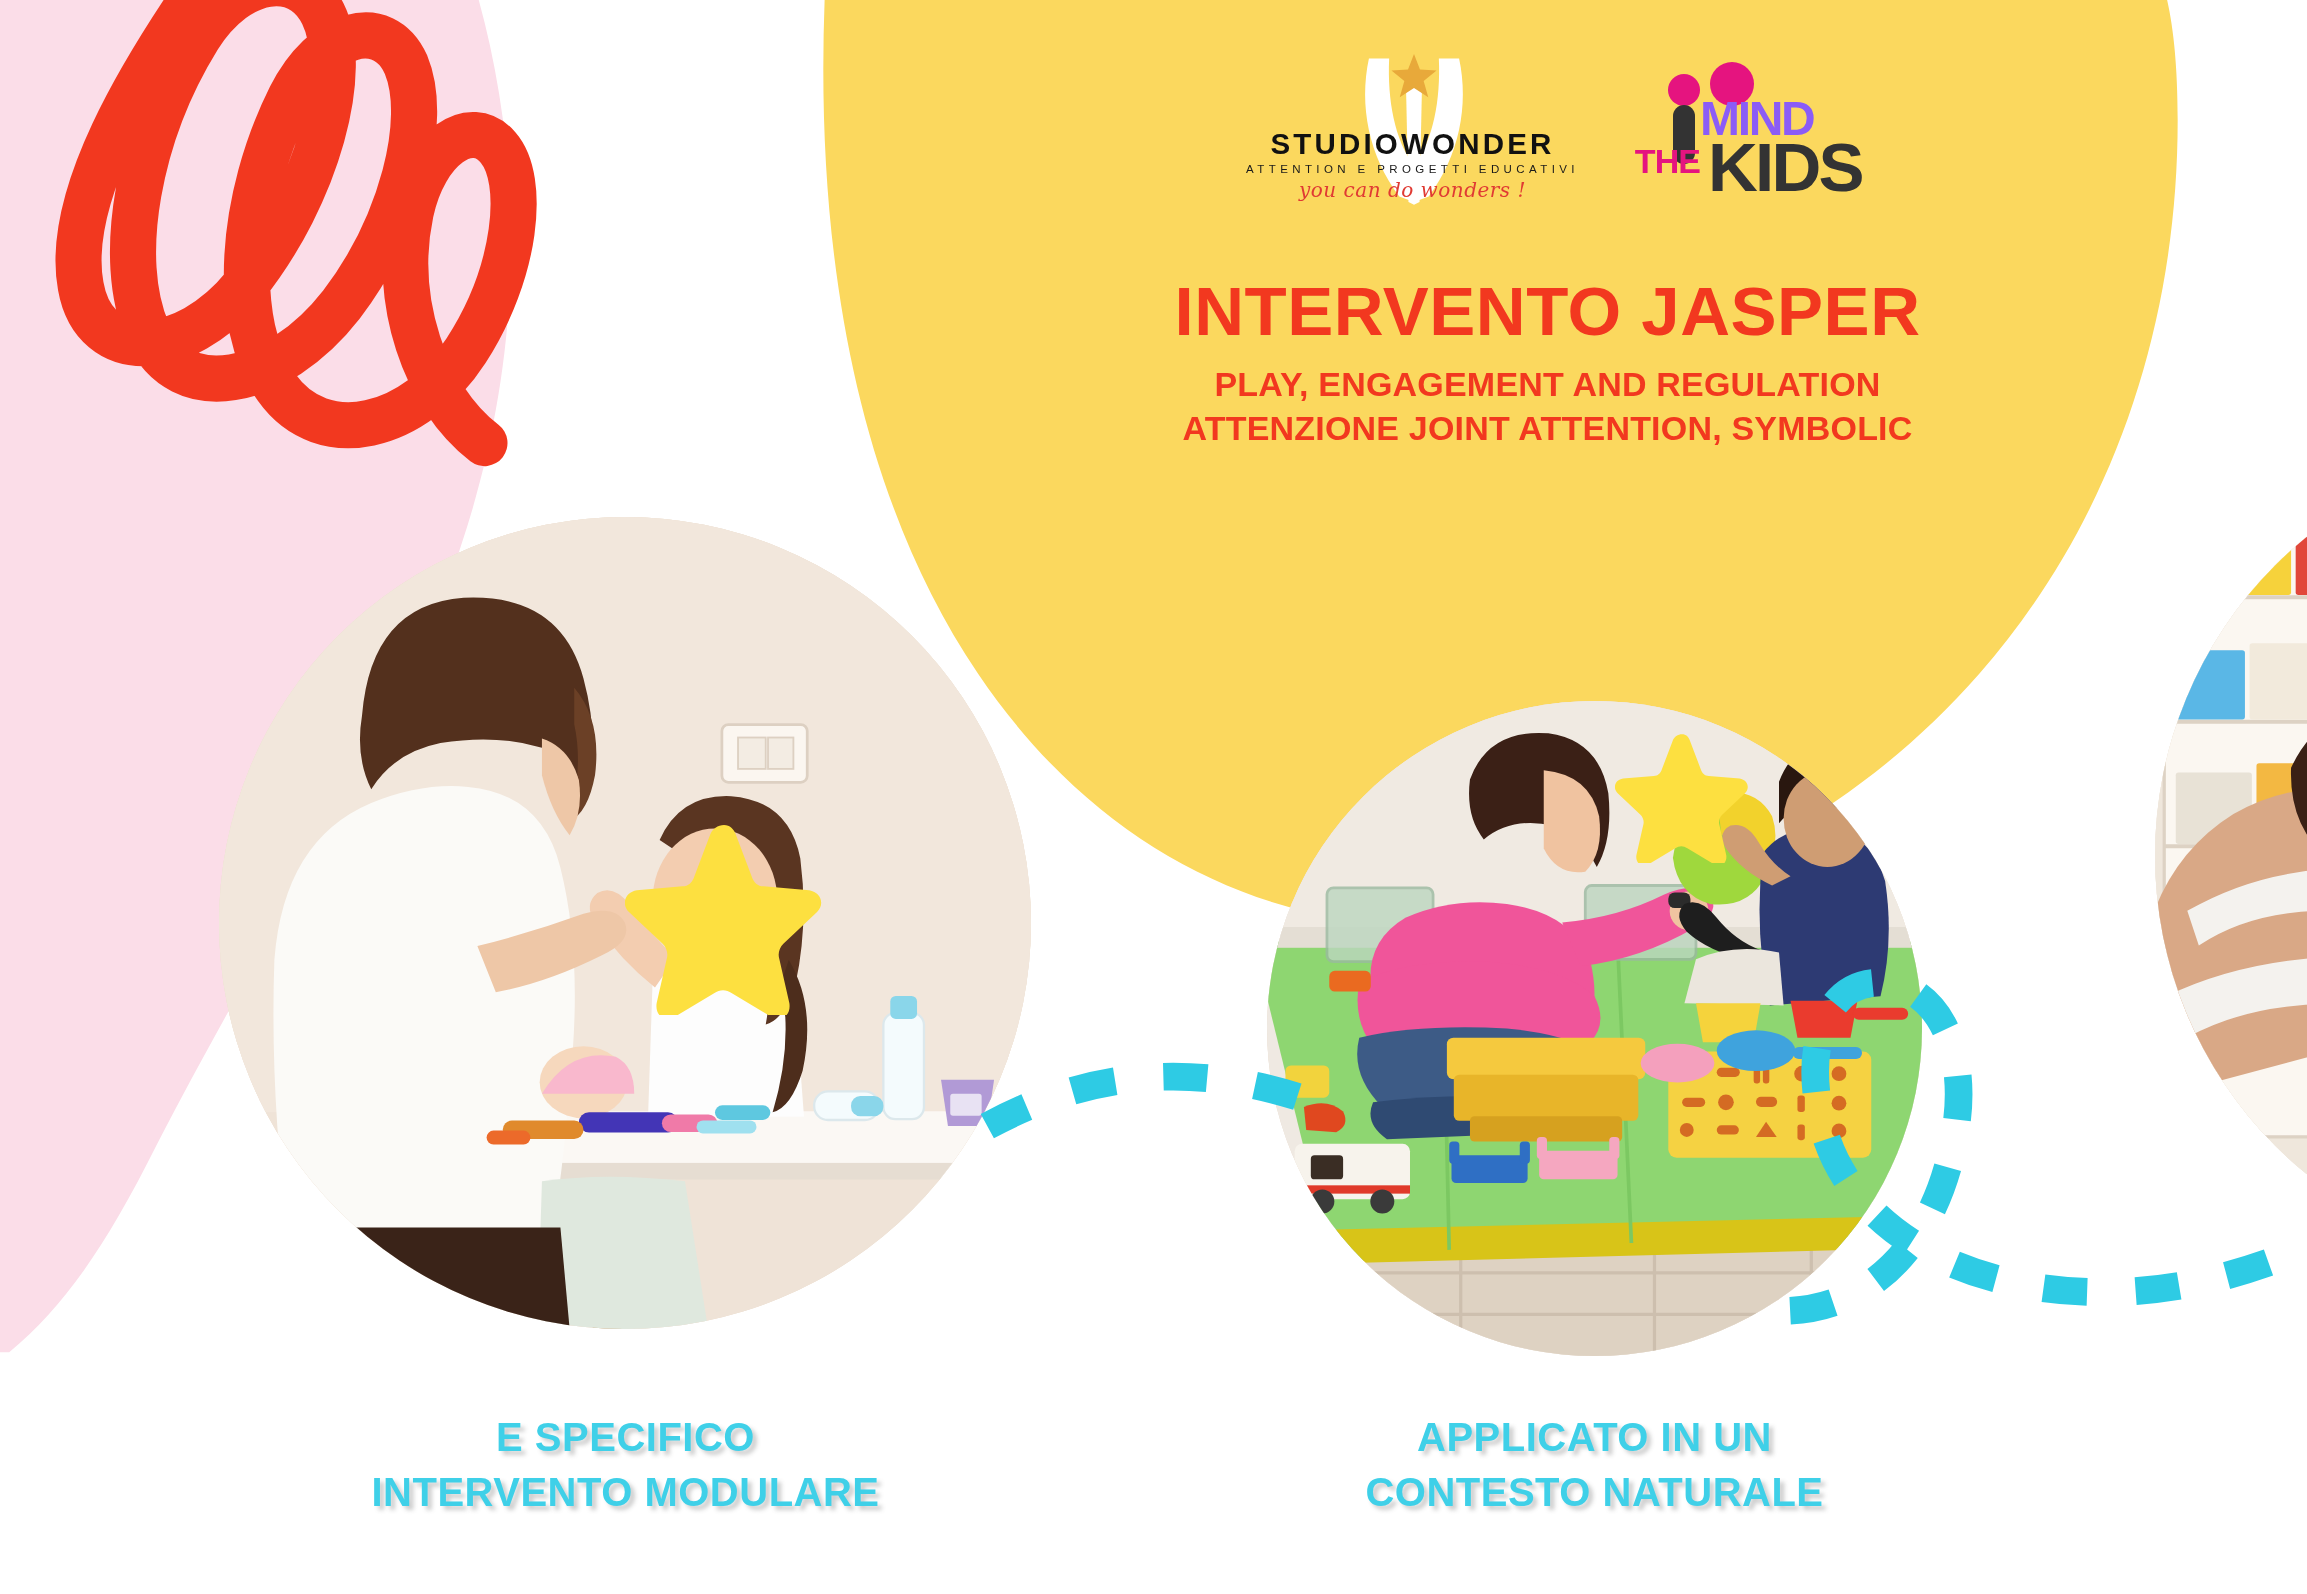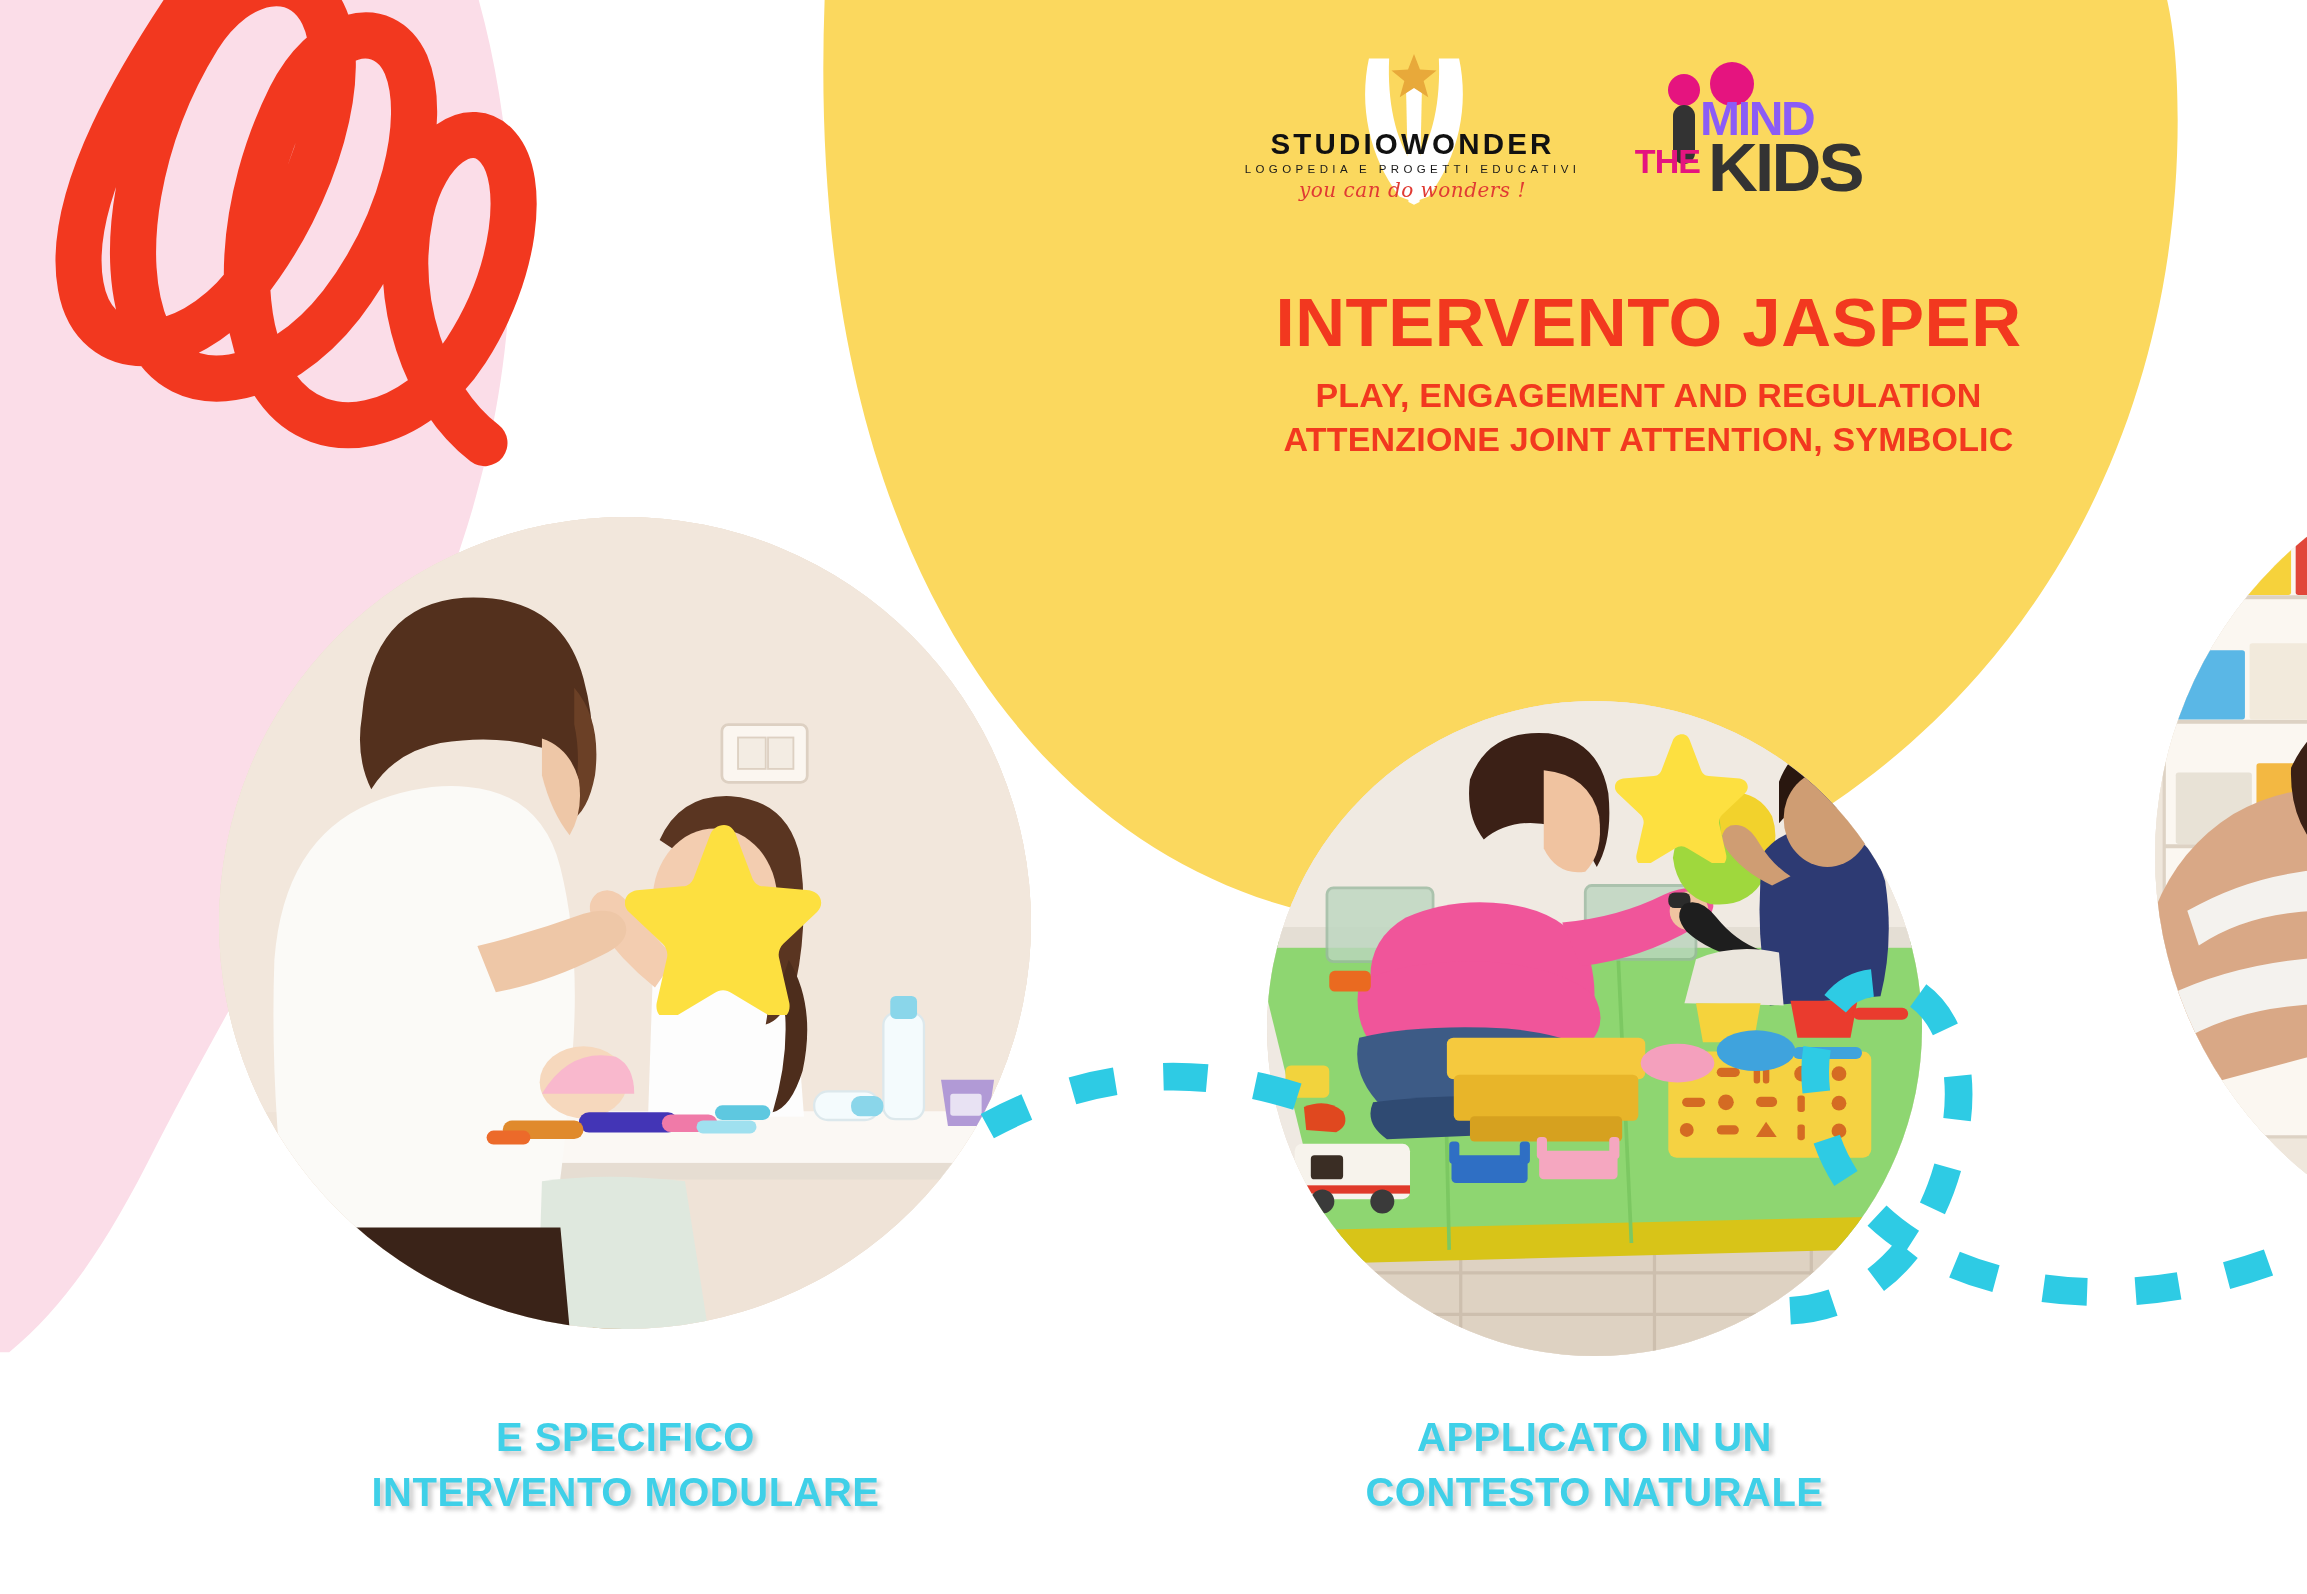--- a/index.html
+++ b/index.html
@@ -507,37 +507,37 @@
         <path d="M 52,18 C 30,120 52,230 118,318 L 150,330 L 150,250
                  C 108,196 92,108 96,18 Z" fill="#ffffff"></path>
         <path d="M 248,18 C 270,120 248,230 182,318 L 150,330 L 150,250
                  C 192,196 208,108 204,18 Z" fill="#ffffff"></path>
         <path d="M 132,48 L 168,48 L 162,330 L 150,336 L 138,330 Z" fill="#ffffff"></path>
         <path d="M 150,8 L 163,42 L 199,44 L 171,67 L 181,102
                  L 150,82 L 119,102 L 129,67 L 101,44 L 137,42 Z" fill="#E8A93A"></path>
       </svg>
       <div class="sw-text" style="top:74px;">
         <div class="sw-name">STUDIOWONDER</div>
-        <div class="sw-tag">LOGOPEDIA E PROGETTI EDUCATIVI</div>
+        <div class="sw-tag">ATTENTION E PROGETTI EDUCATIVI</div>
         <div class="sw-script">you can do wonders !</div>
       </div>
     </div>
 
     <div class="logo-mtk">
       <div class="mtk-dot" style="left:36px; top:18.5px; width:32px; height:32px;"></div>
       <div class="mtk-dot" style="left:78px; top:6.5px; width:44px; height:44px;"></div>
       <div style="position:absolute; left:41px; top:50px; width:22px; height:59px;
                   background:#333333; border-radius:11px;"></div>
       <div class="mtk-mind">MIND</div>
       <div class="mtk-the">THE</div>
       <div class="mtk-kids">KIDS</div>
     </div>
   </div>
 
-  <div class="title-block" style="left:1044px; top:277px; width:1209px;margin-top:11px;">
+  <div class="title-block" style="left:943px; top:277px; width:1209px;">
     <div class="main-title">INTERVENTO JASPER</div>
     <div class="sub-title">
       <div>PLAY, ENGAGEMENT AND REGULATION</div>
       <div>ATTENZIONE JOINT ATTENTION, SYMBOLIC</div>
     </div>
   </div>
 
   <div class="caption" style="left:148px; top:1410px; width:955px;">
     <div>E SPECIFICO</div>
     <div>INTERVENTO MODULARE</div>

